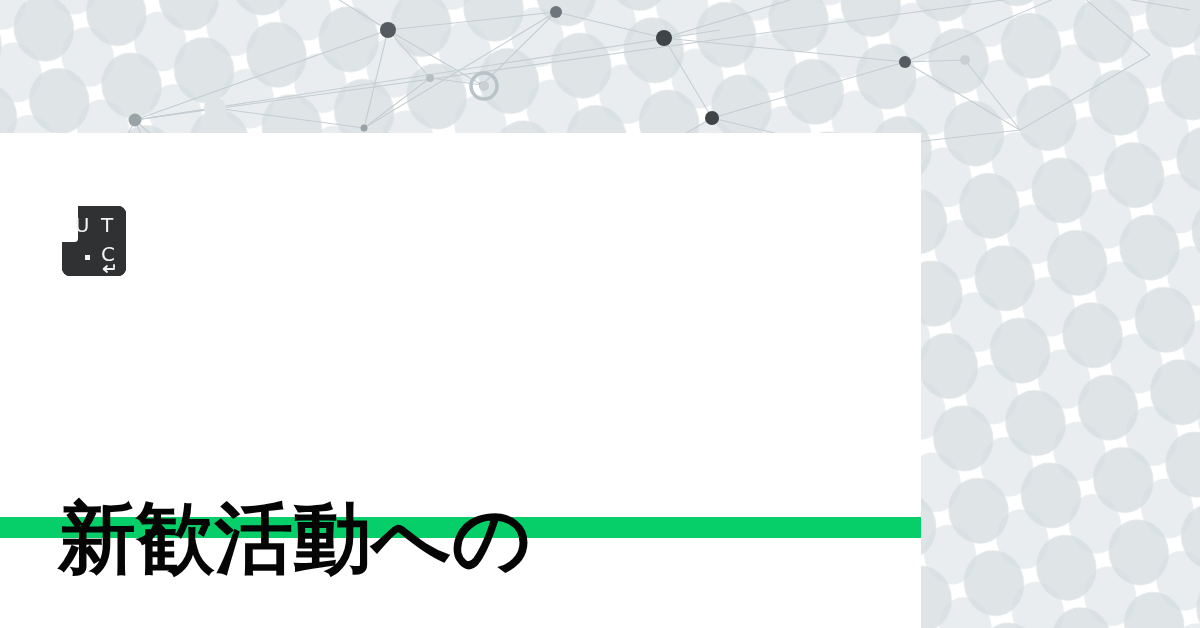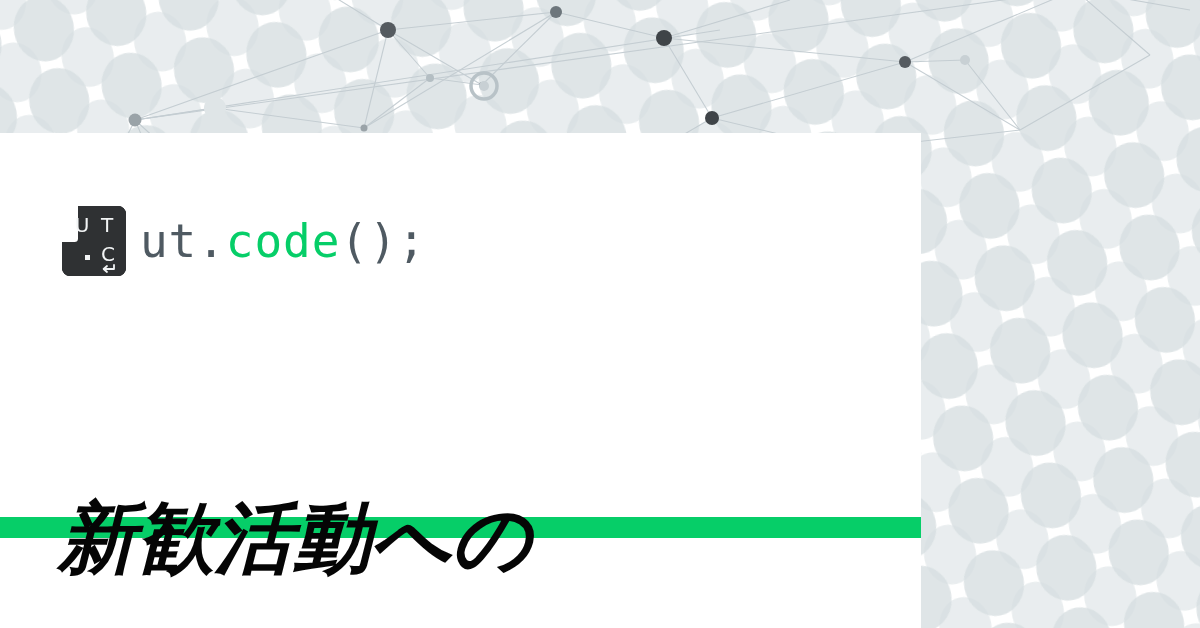--- a/index.html
+++ b/index.html
@@ -89,21 +89,21 @@
     margin: 0;
     padding: 0;
     color: #050505;
     font-family: "DejaVu Sans", "Liberation Sans", sans-serif;
     font-weight: 700;
     font-size: 78px;
     line-height: 1.26;
     letter-spacing: 0.005em;
     white-space: pre;
   }
-  .headline-line { display: block; font-style: italic; }
+  .headline-line { display: block; }
 </style>
 </head>
 <body>
 
 <div id="ogp-canvas">
 
   <svg class="bg-layer" viewBox="0 0 1200 628" xmlns="http://www.w3.org/2000/svg" aria-hidden="true">
     <defs>
       <pattern id="dotgrid" width="74" height="74" patternUnits="userSpaceOnUse" patternTransform="rotate(-12 0 0)">
         <ellipse cx="37" cy="37" rx="30" ry="33" fill="#dfe5e7"></ellipse>
@@ -225,21 +225,20 @@
       <text x="45" y="26" font-family="DejaVu Sans, Liberation Sans, sans-serif" font-size="20" font-weight="400" fill="#f2f4f5" text-anchor="middle">T</text>
       <rect x="23" y="49" width="5" height="5" fill="#f2f4f5"></rect>
       <text x="46" y="55" font-family="DejaVu Sans, Liberation Sans, sans-serif" font-size="20" font-weight="400" fill="#f2f4f5" text-anchor="middle">C</text>
 
       <g stroke="#f2f4f5" stroke-width="1.8" fill="none" stroke-linecap="round" stroke-linejoin="round">
         <path d="M52,59 V63 H42"></path>
         <path d="M45,60 L41.6,63 L45,66"></path>
       </g>
     </svg>
 
-    <div class="brand-wordmark"><span class="wm-ns" style="color: rgb(79, 90, 98);">ut.</span><span class="wm-fn" style="color: rgb(6, 206, 104);">code</span><span class="wm-ns" style="color: rgb(79, 90, 98);">();</span></div>
   </div>
 
   <h1 class="headline" style="color: rgb(5, 5, 5);">
     <span class="headline-line">新歓活動への</span>
     
   </h1>
 
 </div>
 
 </body></html>

